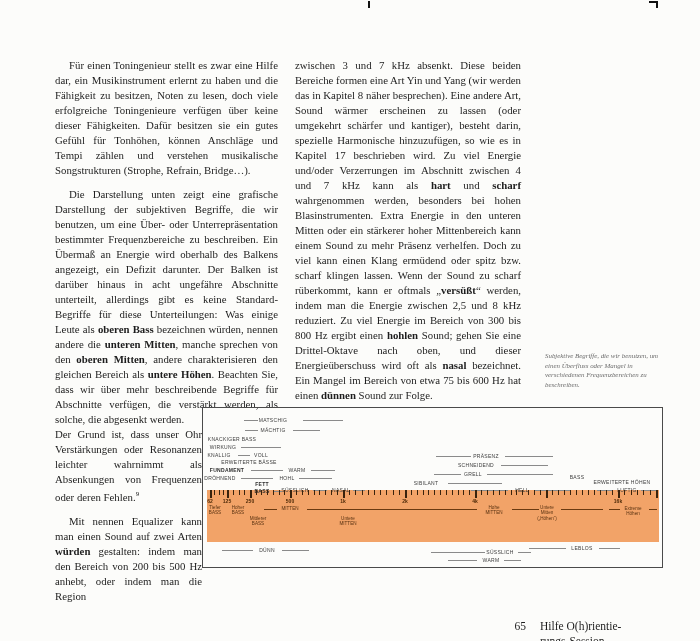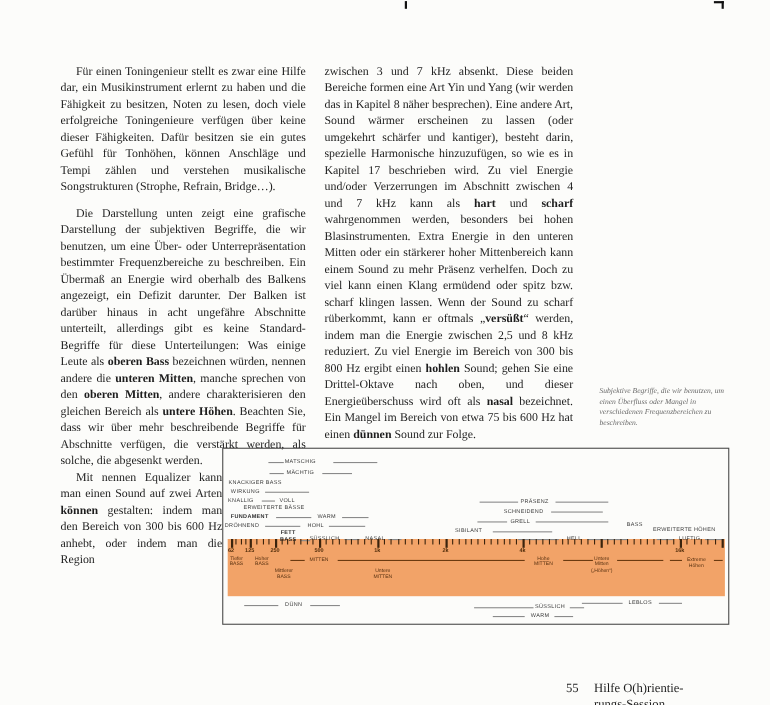--- a/index.html
+++ b/index.html
@@ -44,21 +44,22 @@
 <body>
 
 <div id="page">
 
   <div id="mark-1"></div>
   <div id="mark-2"></div>
 
   <div class="col" id="col-left">
     <div class="para indent"><span>Für einen Toningenieur stellt es zwar eine Hilfe dar, ein Musikinstrument erlernt zu haben und die Fähigkeit zu besitzen, Noten zu lesen, doch viele erfolgreiche Toningenieure verfügen über keine dieser Fähigkeiten. Dafür besitzen sie ein gutes Gefühl für Tonhöhen, können Anschläge und Tempi zählen und verstehen musikalische Songstrukturen (Strophe, Refrain, Bridge…).</span></div>
     <div class="para indent" style="margin-bottom:0;"><span>Die Darstellung unten zeigt eine grafische Darstellung der subjektiven Begriffe, die wir benutzen, um eine Über- oder Unterrepräsentation bestimmter Frequenzbereiche zu beschreiben. Ein Übermaß an Energie wird oberhalb des Balkens angezeigt, ein Defizit darunter. Der Balken ist darüber hinaus in acht ungefähre Abschnitte unterteilt, allerdings gibt es keine Standard-Begriffe für diese Unterteilungen: Was einige Leute als </span><b>oberen Bass</b><span> bezeichnen würden, nennen andere die </span><b>unteren Mitten</b><span>, manche sprechen von den </span><b>oberen Mitten</b><span>, andere charakterisieren den gleichen Bereich als </span><b>untere Höhen</b><span>. Beachten Sie, dass wir über mehr beschreibende Begriffe für Abschnitte verfügen, die verstärkt werden, als solche, die abgesenkt werden.</span></div>
-    <div class="para narrow indent"><span>Mit nennen Equalizer kann man einen Sound auf zwei Arten </span><b>können</b><span> gestalten: indem man den Bereich von 300 bis 600 Hz anhebt, oder indem man die Region</span></div>
+    <div class="para narrow" style="margin-top:0;"><span>Der Grund ist, dass unser Ohr Verstärkungen oder Resonanzen leichter wahrnimmt als Absenkungen von Frequenzen oder deren Fehlen.</span><sup>9</sup></div>
+    <div class="para narrow indent"><span>Mit nennen Equalizer kann man einen Sound auf zwei Arten </span><b>würden</b><span> gestalten: indem man den Bereich von 200 bis 500 Hz anhebt, oder indem man die Region</span></div>
   </div>
 
   <div class="col" id="col-right">
     <div class="para"><span>zwischen 3 und 7 kHz absenkt. Diese beiden Bereiche formen eine Art Yin und Yang (wir werden das in Kapitel 8 näher besprechen). Eine andere Art, Sound wärmer erscheinen zu lassen (oder umgekehrt schärfer und kantiger), besteht darin, spezielle Harmonische hinzuzufügen, so wie es in Kapitel 17 beschrieben wird. Zu viel Energie und/oder Verzerrungen im Abschnitt zwischen 4 und 7 kHz kann als </span><b>hart</b><span> und </span><b>scharf</b><span> wahrgenommen werden, besonders bei hohen Blasinstrumenten. Extra Energie in den unteren Mitten oder ein stärkerer hoher Mittenbereich kann einem Sound zu mehr Präsenz verhelfen. Doch zu viel kann einen Klang ermüdend oder spitz bzw. scharf klingen lassen. Wenn der Sound zu scharf rüberkommt, kann er oftmals „</span><b>versüßt</b><span>“ werden, indem man die Energie zwischen 2,5 und 8 kHz reduziert. Zu viel Energie im Bereich von 300 bis 800 Hz ergibt einen </span><b>hohlen</b><span> Sound; gehen Sie eine Drittel-Oktave nach oben, und dieser Energieüberschuss wird oft als </span><b>nasal</b><span> bezeichnet. Ein Mangel im Bereich von etwa 75 bis 600 Hz hat einen </span><b>dünnen</b><span> Sound zur Folge.</span></div>
   </div>
 
   <div id="sidenote">Subjektive Begriffe, die wir benutzen, um einen Überfluss oder Mangel in verschiedenen Frequenzbereichen zu beschreiben.</div>
 
   <div id="figure-box"></div>
   <div id="freq-bar" style="background: rgb(242, 163, 104);"></div>
@@ -223,19 +224,19 @@
       <div class="barlbl" style="left: 348px; top: 516px;">Untere
 MITTEN</div>
       <div class="barline" style="left: 264px; top: 509px; width: 13px;"></div>
       <div class="barline" style="left: 307px; top: 509px; width: 170px;"></div>
       <div class="barline" style="left: 512px; top: 509px; width: 27px;"></div>
       <div class="barline" style="left: 561px; top: 509px; width: 42px;"></div>
       <div class="barline" style="left: 609px; top: 509px; width: 11px;"></div>
       <div class="barline" style="left: 649px; top: 509px; width: 8px;"></div>
     </div>
 
-  <div id="page-number">55</div>
+  <div id="page-number">65</div>
   <div id="chapter-title">
     <div>Hilfe O(h)rientie-</div>
     <div>rungs-Session</div>
   </div>
 
 </div>
 
 </body></html>

